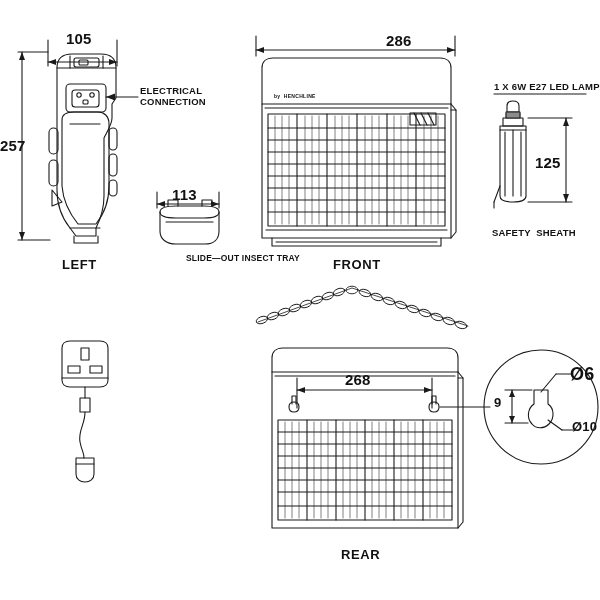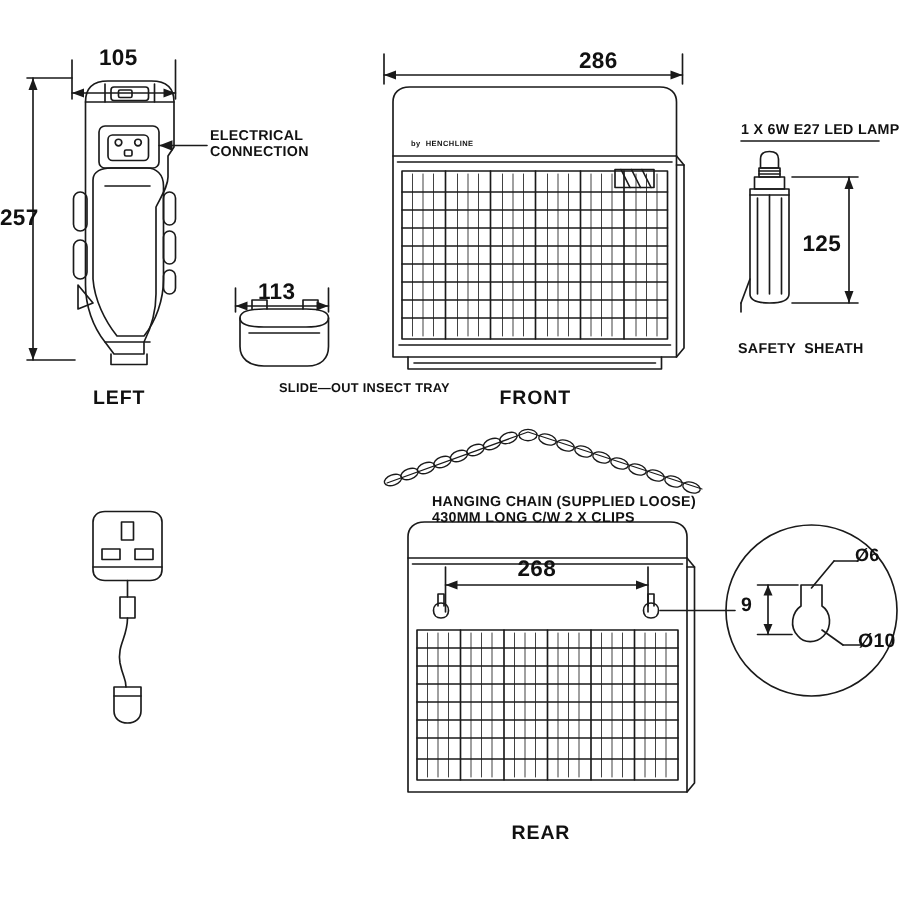--- a/index.html
+++ b/index.html
@@ -381,22 +381,20 @@
   <div class="lbl dim" style="left:342px; top:32px;margin-left:44px;">286</div>
   <div class="lbl view-title" style="left:333px; top:258px;">FRONT</div>
 
   <div class="brand brand-sub" style="left:274px; top:93px;">by  HENCHLINE</div>
 
   <div class="lbl note" style="left:494px; top:82px;">1 X 6W E27 LED LAMP</div>
   <div class="lbl dim" style="left:535px; top:154px;">125</div>
   <div class="lbl note" style="left:492px; top:228px;">SAFETY  SHEATH</div>
 
 
-  <div class="lbl note" style="left:288px; top:330px;">HANGING CHAIN (SUPPLIED LOOSE)
-430MM LONG C/W 2 X CLIPS</div>
   <div class="lbl dim" style="left:345px; top:371px;">268</div>
   <div class="lbl view-title" style="left:341px; top:548px;">REAR</div>
 
-  <div class="lbl dim" style="left:570px; top:364px; font-size:12px;">Ø6</div>
+  <div class="lbl dim" style="left:570px; top:364px; font-size:18px;">Ø6</div>
   <div class="lbl dim" style="left:572px; top:420px; font-size:13px;">Ø10</div>
   <div class="lbl dim" style="left:494px; top:396px; font-size:13px;">9</div>
 
 </div>
 
 </body></html>

